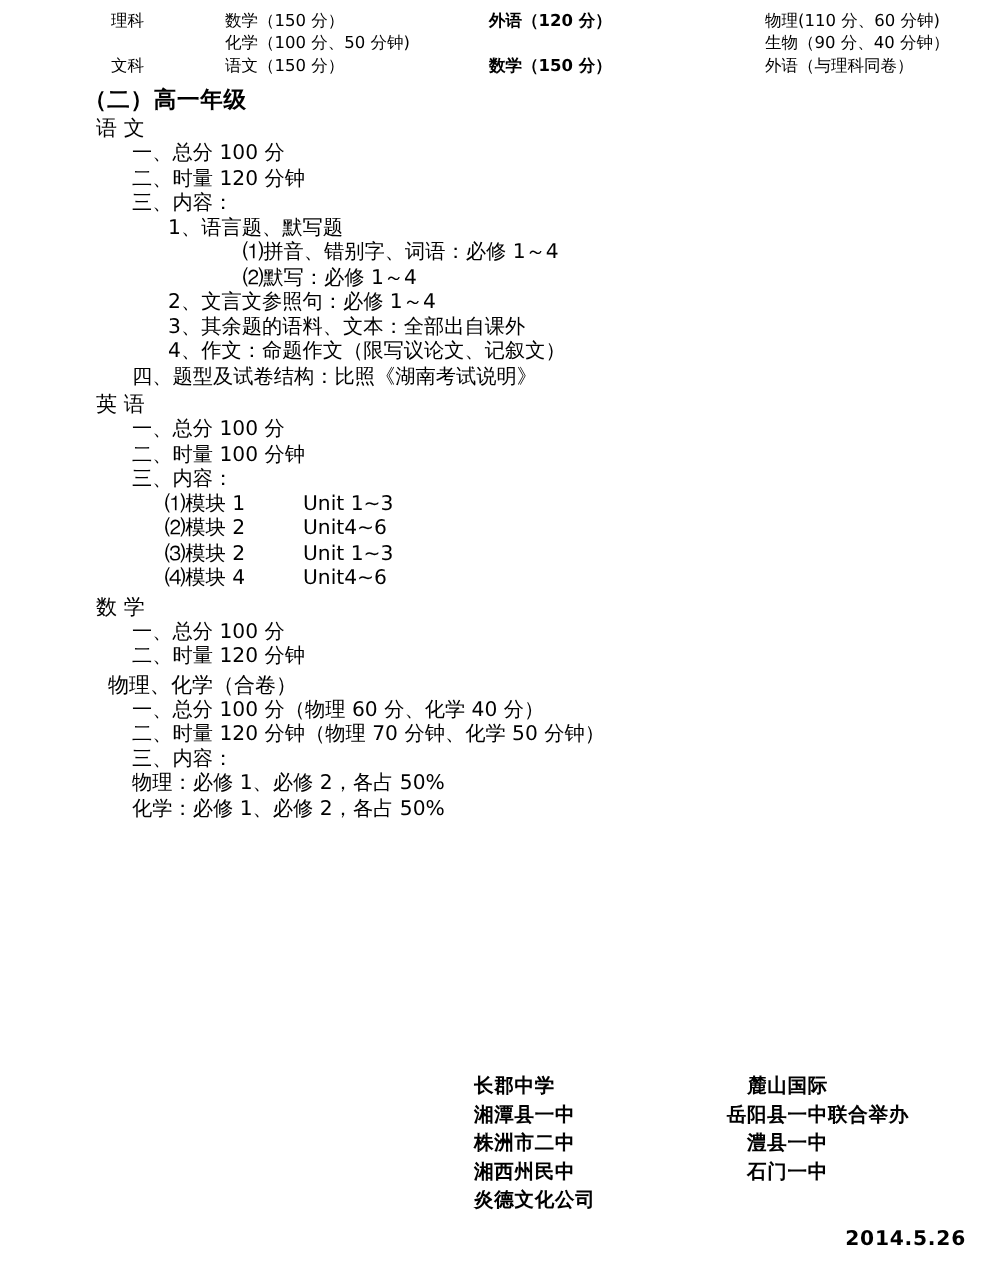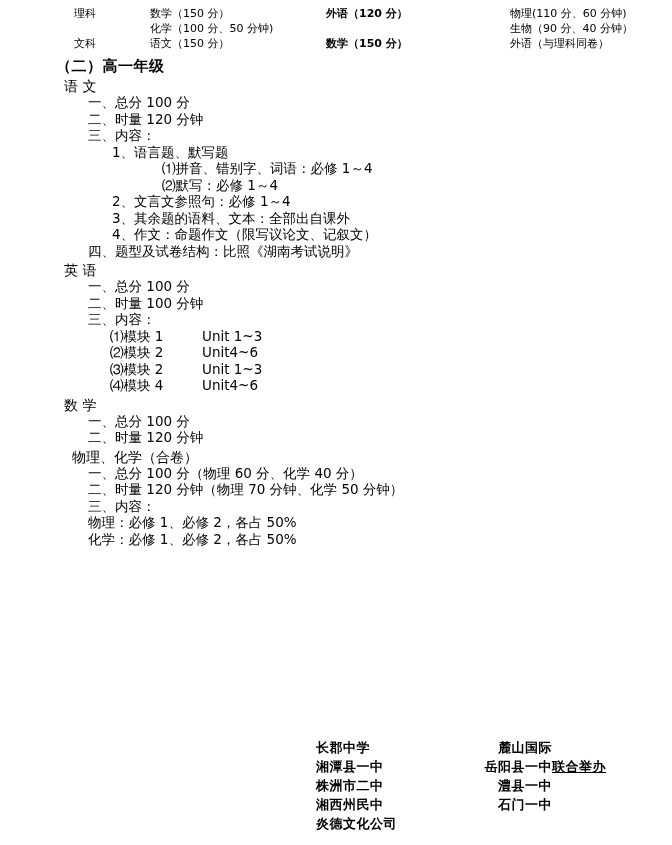--- a/index.html
+++ b/index.html
@@ -84,21 +84,21 @@
     font-weight: bold;
     font-size: 13px;
     letter-spacing: 0.5px;
   }
   .foot-table td {
     padding: 3px 0;
     white-space: nowrap;
   }
   .foot-c1 { width: 128px; padding-left: 16px !important; }
   .foot-c2 { width: 108px; text-align: right; }
-  .foot-c3 { width: auto; text-decoration: underline; }
+  .foot-c3 { width: auto; }
   .foot-date {
     text-align: right;
     font-weight: bold;
     font-size: 13.5px;
     margin-top: 10px;
     padding-right: 28px;
     letter-spacing: 0.5px;
   }
 </style>
 </head>
@@ -206,15 +206,16 @@
           <td class="foot-c2">石门一中</td>
           <td class="foot-c3"></td>
         </tr>
         <tr>
           <td class="foot-c1">炎德文化公司</td>
           <td class="foot-c2"></td>
           <td class="foot-c3"></td>
         </tr>
       </tbody>
     </table>
+    <div class="foot-date">2014.5.26</div>
   </div>
 
 </div>
 
 </body></html>

